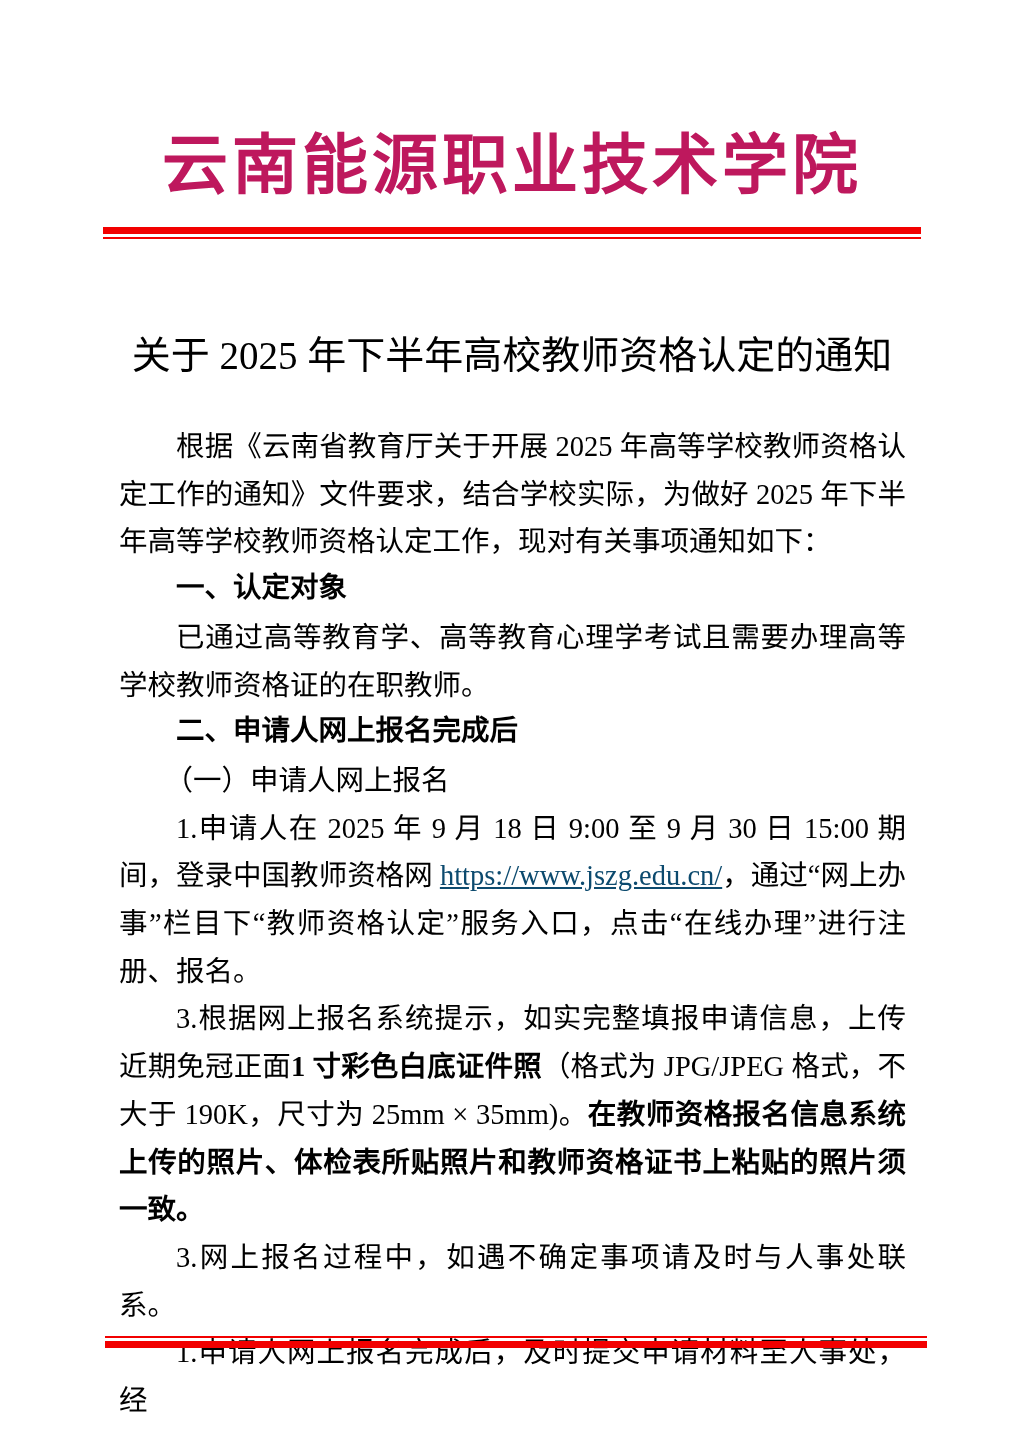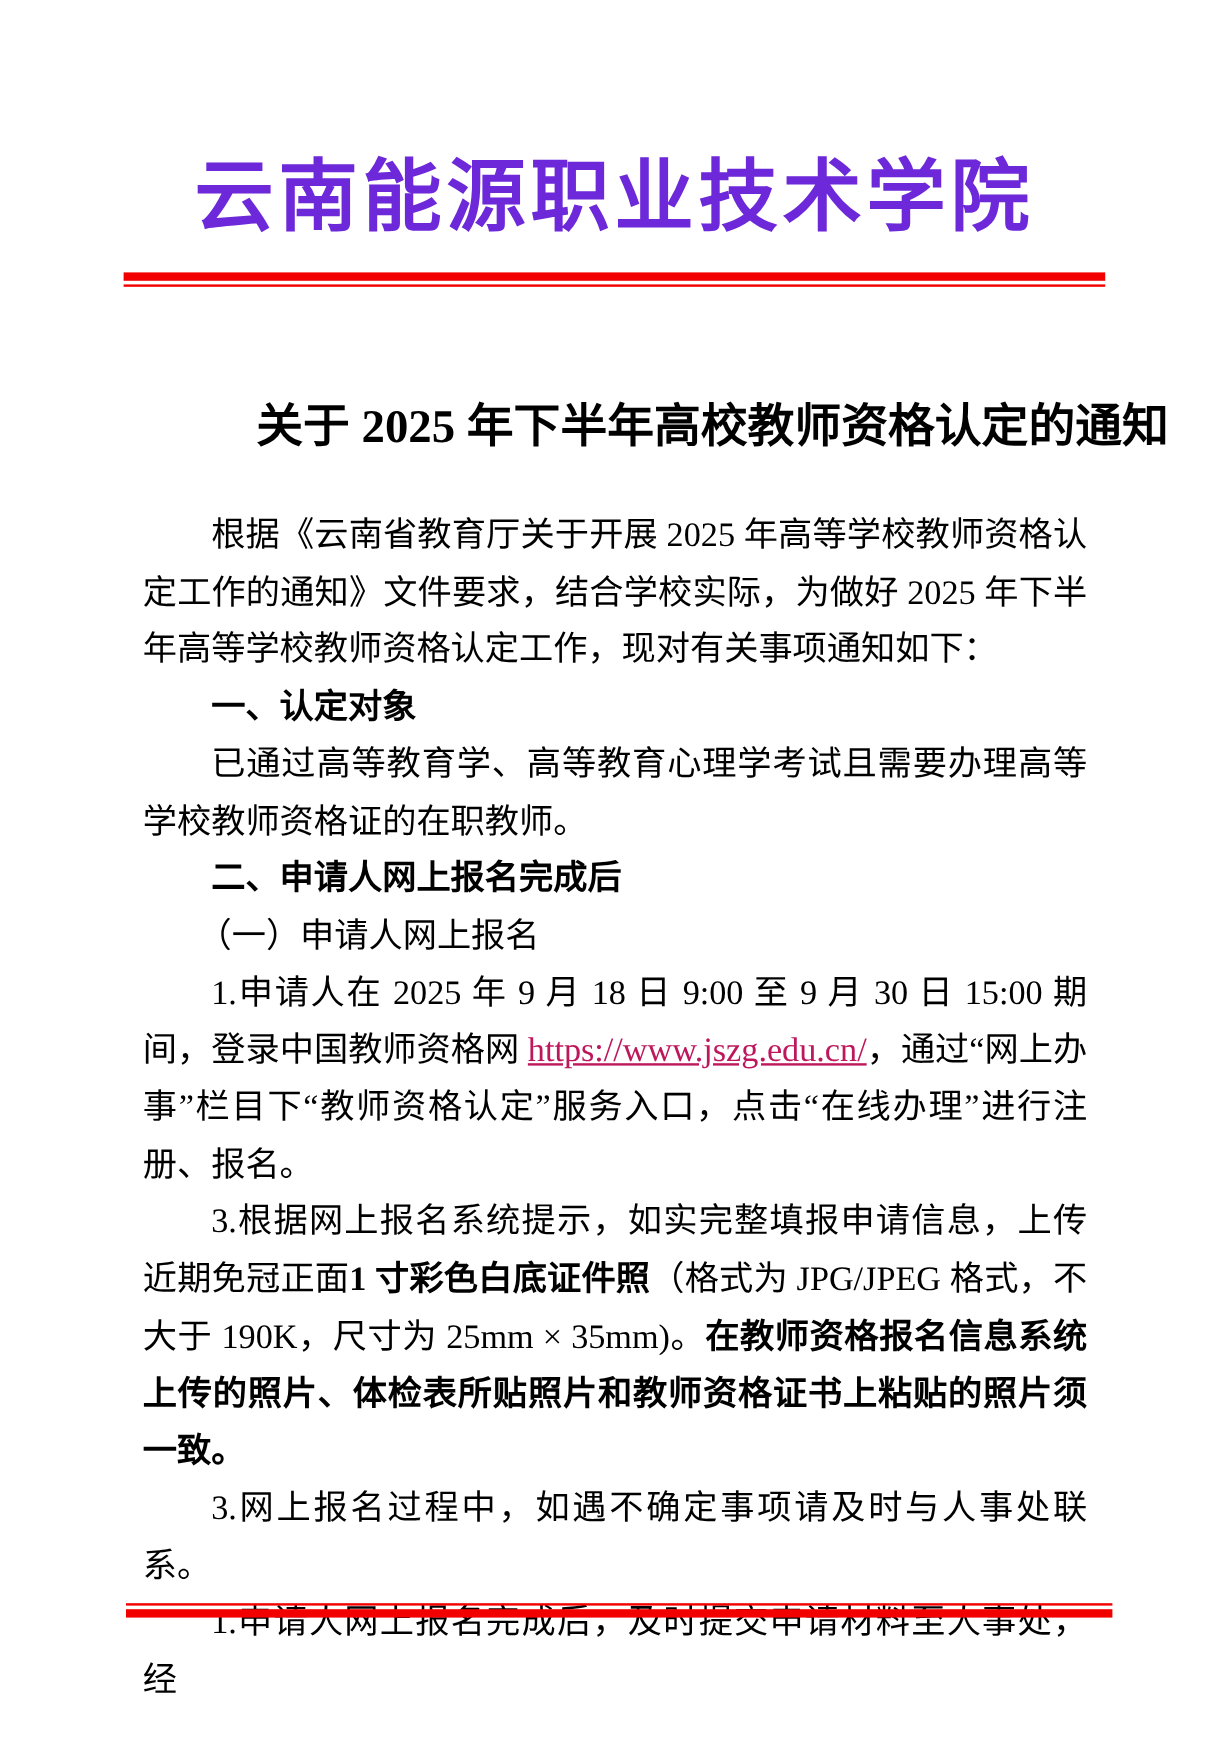--- a/index.html
+++ b/index.html
@@ -11,62 +11,62 @@
     overflow: hidden;
     font-family: "Liberation Serif", "DejaVu Serif", serif;
     color: #000000;
   }
   .school-name {
     position: absolute;
     top: 118px;
     left: 0;
     width: 100%;
     text-align: center;
-    color: #6d28d9;
+    color: #be185d;
     font-weight: bold;
     font-size: 66px;
     line-height: 1.45;
     letter-spacing: 4px;
     font-family: "Liberation Serif", "DejaVu Serif", serif;
     white-space: nowrap;
   }
   .rule-top { position: absolute; left: 103px; right: 103px; top: 227px; }
   .rule-top .thick { height: 7px; background: #f20000; }
   .rule-top .thin  { height: 2px; background: #f20000; margin-top: 3px; }
 
   .notice-title {
     position: absolute;
     top: 330px;
     left: 50px;
     right: 50px;
-    text-align: right;
+    text-align: center;
     font-size: 39px;
-    font-weight: bold;
+    font-weight: normal;
     line-height: 1.35;
     white-space: nowrap;
   }
 
   .body-block {
     position: absolute;
     top: 423px;
     left: 119px;
     width: 787px;
     font-size: 28.5px;
     line-height: 47.7px;
     text-align: justify;
   }
   .body-block p { margin: 0; text-indent: 2em; }
   p.sec-head {
-    font-family: Liberation Sans, sans-serif;
+    font-family: Liberation Mono, monospace;
     font-weight: bold;
   }
   p.sub-head { text-indent: 1.6em; }
   .bold-run { font-weight: bold; margin-top: 28px; }
   a.doc-link {
-    color: #be185d;
+    color: #0c4a6e;
     text-decoration: underline;
     word-break: break-all;
   }
 
   .rule-bottom { position: absolute; left: 105px; right: 97px; top: 1336px; }
   .rule-bottom .thin  { height: 2px; background: #f20000; }
   .rule-bottom .thick { height: 7px; background: #f20000; margin-top: 3px; }
 </style>
 </head>
 <body>

